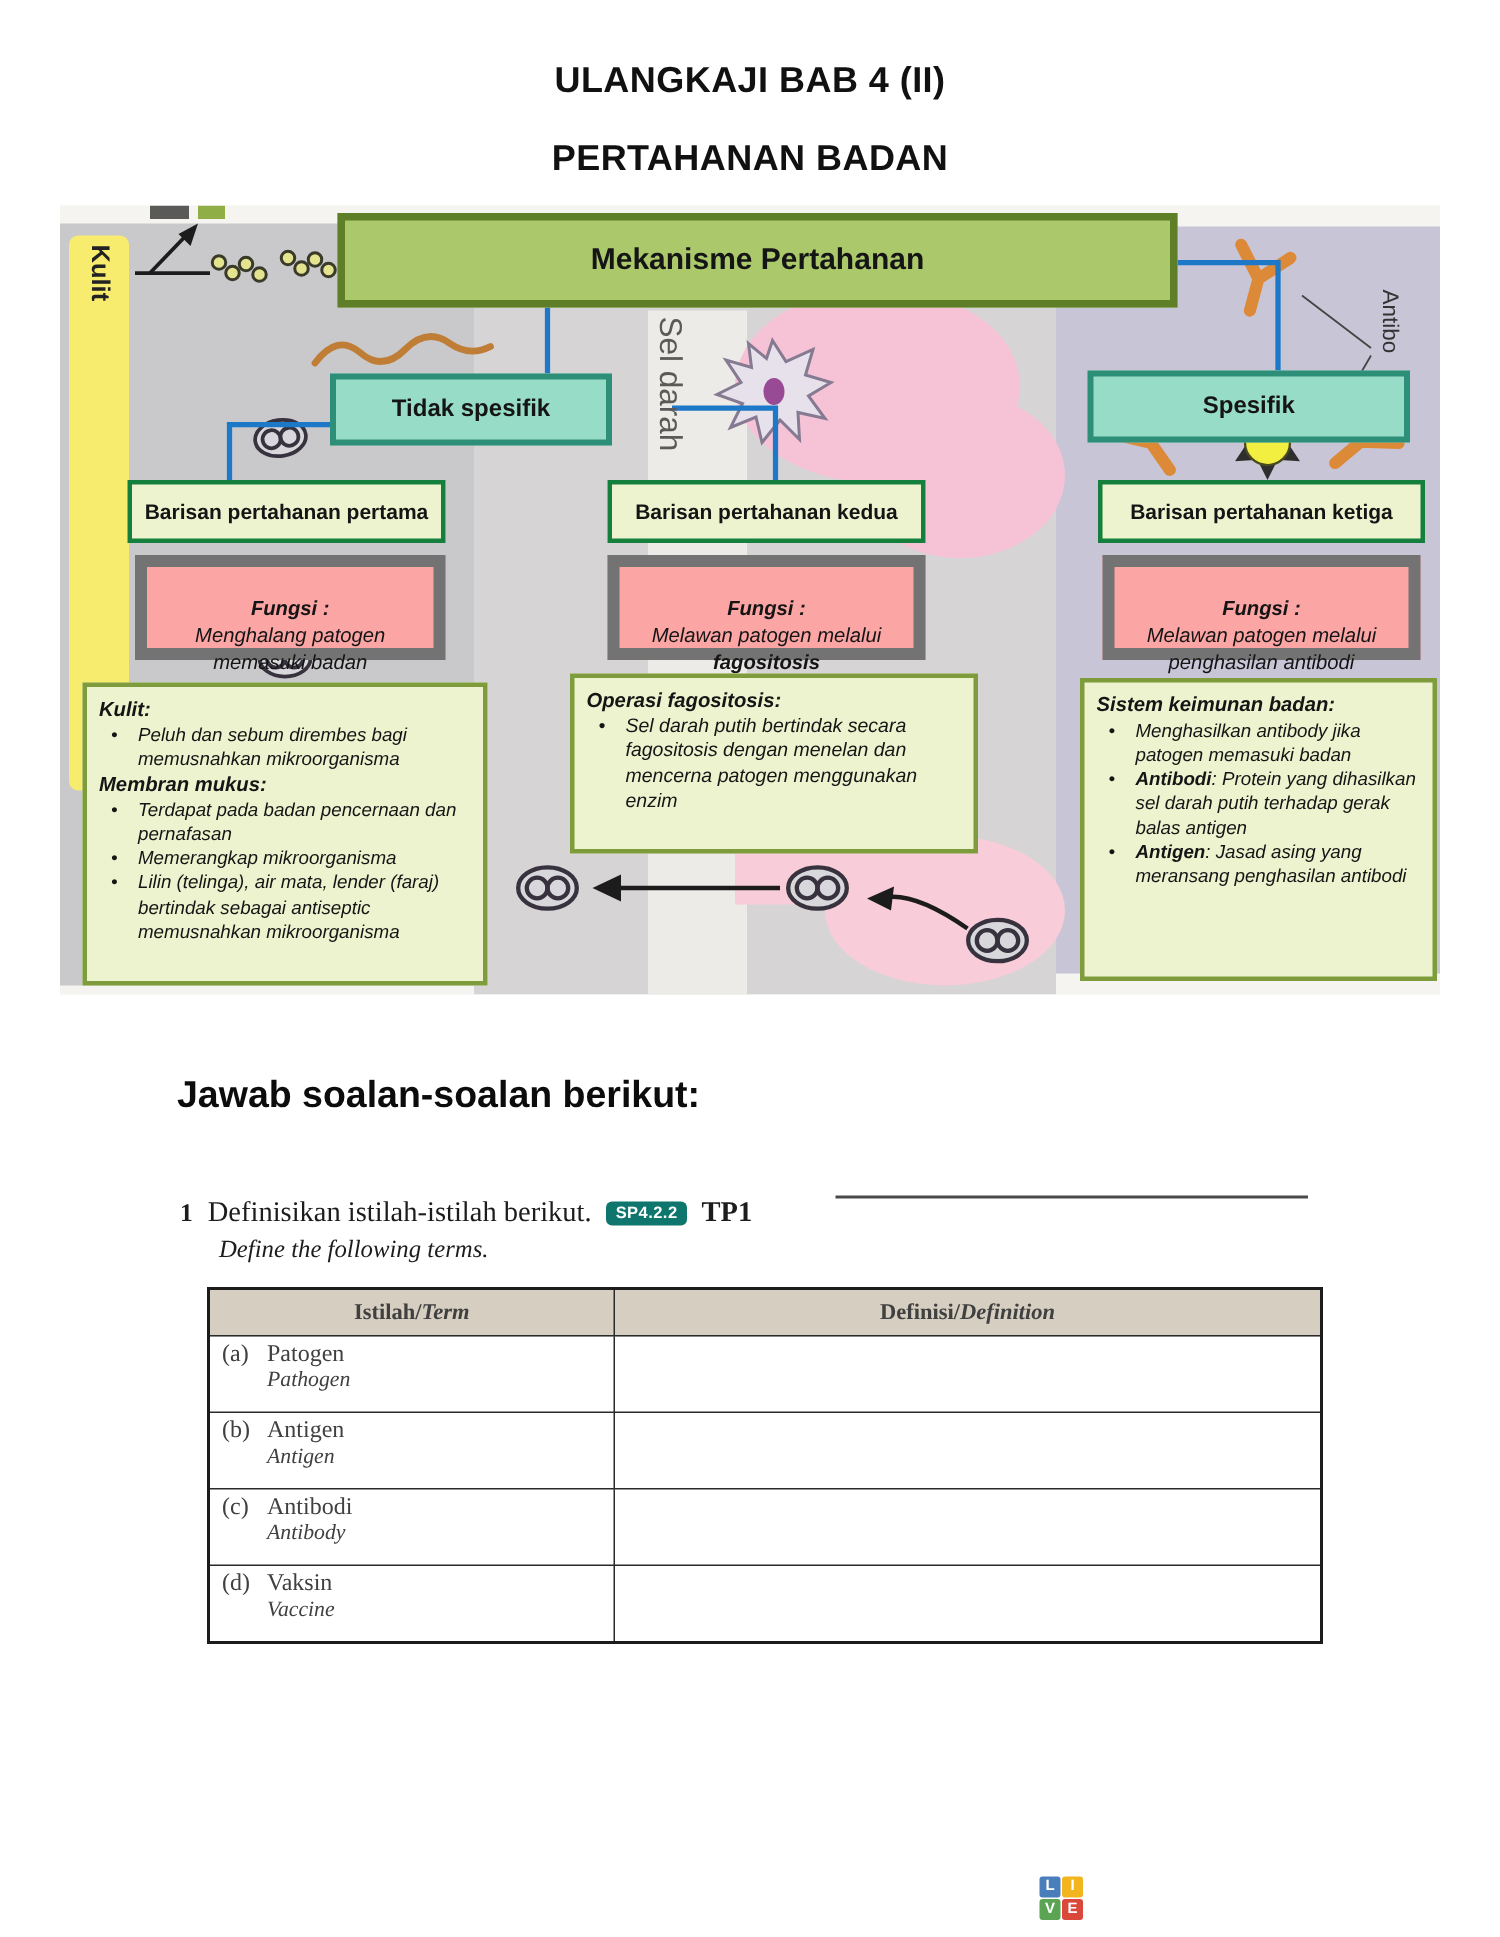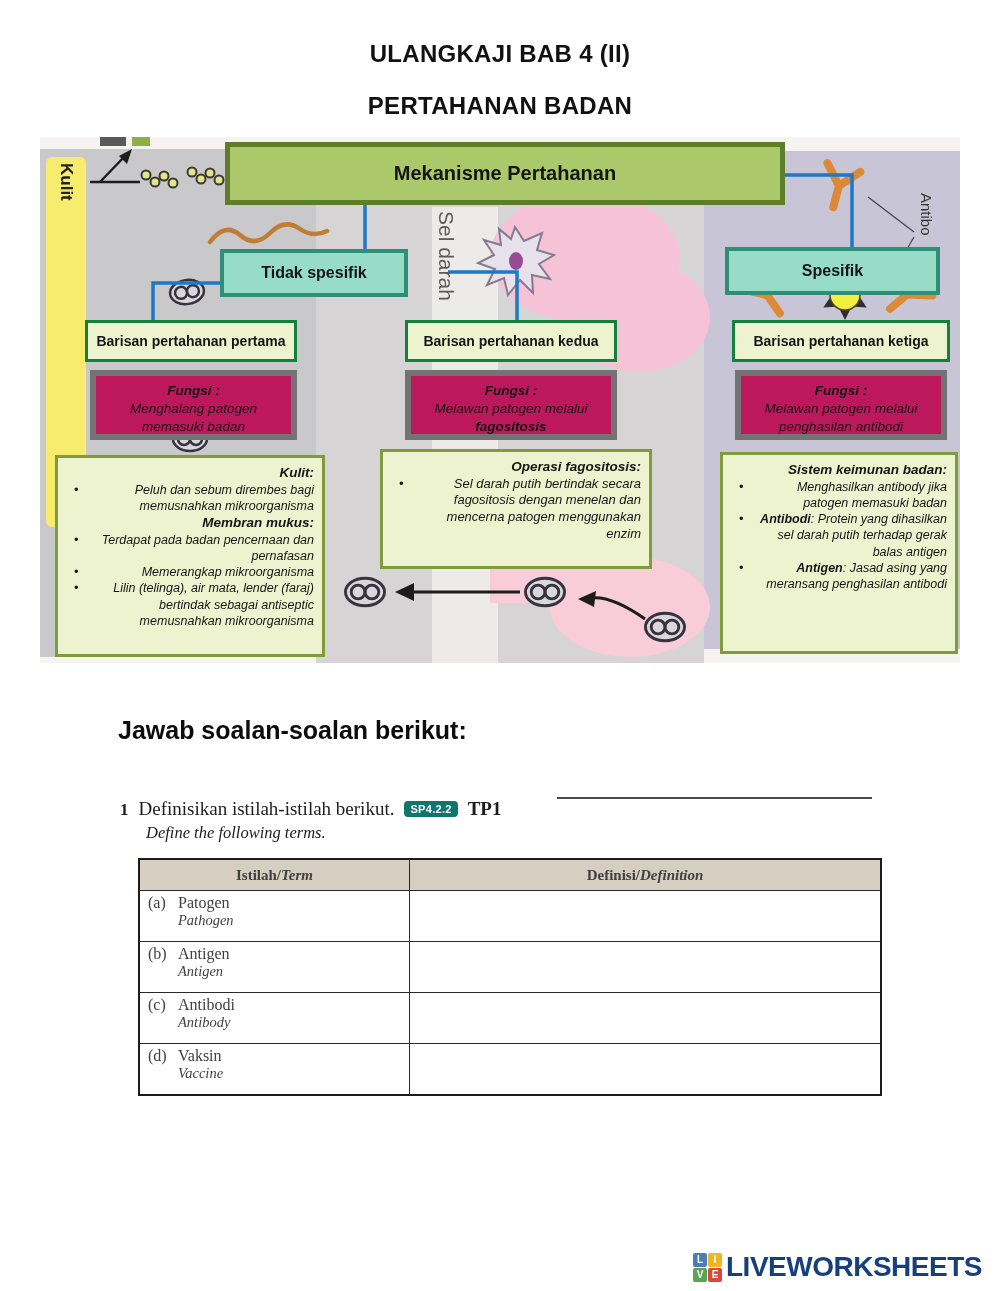--- a/index.html
+++ b/index.html
@@ -24,29 +24,29 @@
   .center{display:flex;align-items:center;justify-content:center;text-align:left;}
   .mek{left:185px;top:5px;width:560px;height:63px;background:#abc96b;
        border:5px solid #5e7e27;font-weight:bold;font-size:20px;}
   .teal{background:#97dcc6;border:4px solid #2e8f78;font-weight:bold;font-size:16px;}
   .tidak{left:180px;top:112px;width:188px;height:48px;}
   .spes{left:685px;top:110px;width:215px;height:48px;}
   .btitle{background:#eef3cf;border:3px solid #15803d;font-weight:bold;font-size:14px;}
   .b1{left:45px;top:183px;width:212px;height:42px;}
   .b2{left:365px;top:183px;width:212px;height:42px;}
   .b3{left:692px;top:183px;width:218px;height:42px;}
-  .fungsi{background:#be185d;border:6px solid #737373;font-style:italic;font-size:13.5px;
-          text-align:center;padding-top:6px;line-height:1.35;}
+  .fungsi{background:#fca5a5;border:8px solid #737373;font-style:italic;font-size:13.5px;
+          text-align:center;padding-top:19px;line-height:1.35;}
   .f1{left:50px;top:233px;width:207px;height:70px;}
   .f2{left:365px;top:233px;width:212px;height:70px;}
   .f3{left:695px;top:233px;width:212px;height:70px;}
   .ftitle{font-weight:bold;}
   .fbold{font-weight:bold;}
   .detail{background:#eef3cf;border:3px solid #7e9c3b;font-style:italic;
-          padding:6px 8px;line-height:1.3;text-align:right;}
+          padding:6px 8px;line-height:1.3;text-align:left;}
   .d1{left:15px;top:318px;width:270px;height:202px;font-size:12.5px;}
   .d2{left:340px;top:312px;width:272px;height:120px;font-size:13px;}
   .d3{left:680px;top:315px;width:238px;height:202px;font-size:12.5px;}
   .dhead{font-weight:bold;font-size:13.5px;}
   .dbullet{position:relative;padding-left:26px;}
   .dbullet::before{content:"\2022";position:absolute;left:8px;top:0;}
 
   
   .subhead{position:absolute;left:118px;top:716px;font-size:25px;font-weight:bold;color:#0c0c0c;}
   .qblock{position:absolute;left:120px;top:798px;width:760px;
@@ -303,16 +303,15 @@
   </tbody>
     </table>
 
   <div class="logo">
     <div class="tiles">
       <div class="tile t0">L</div>
       <div class="tile t1">I</div>
       <div class="tile t2">V</div>
       <div class="tile t3">E</div>
     </div>
-    <div class="brand">LIVEWORKSHEETS</div>
   </div>
 
 </div>
 
 </body></html>

